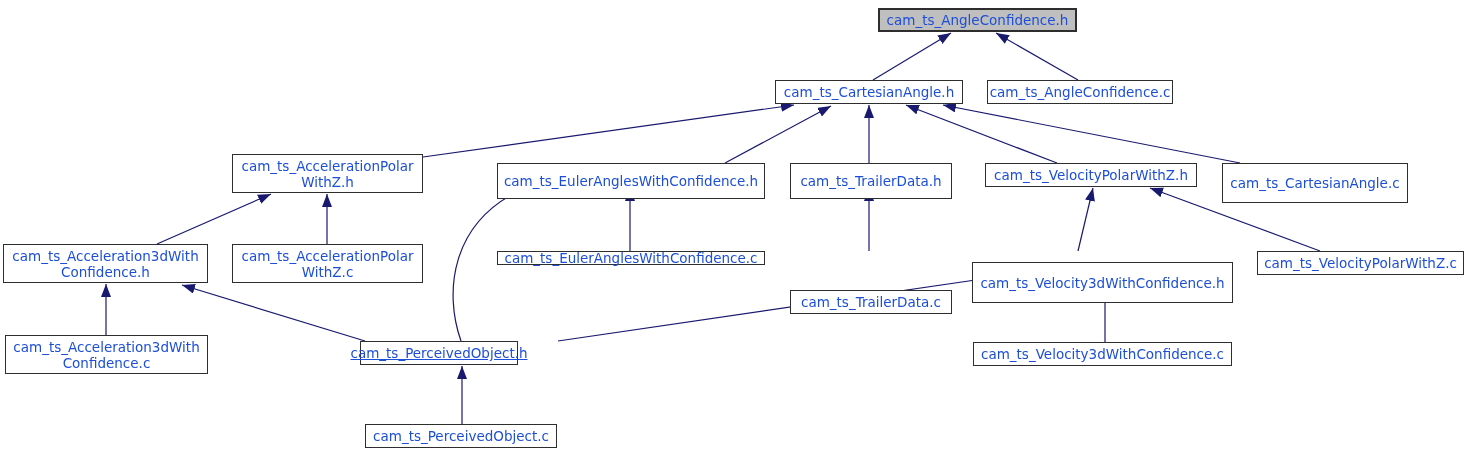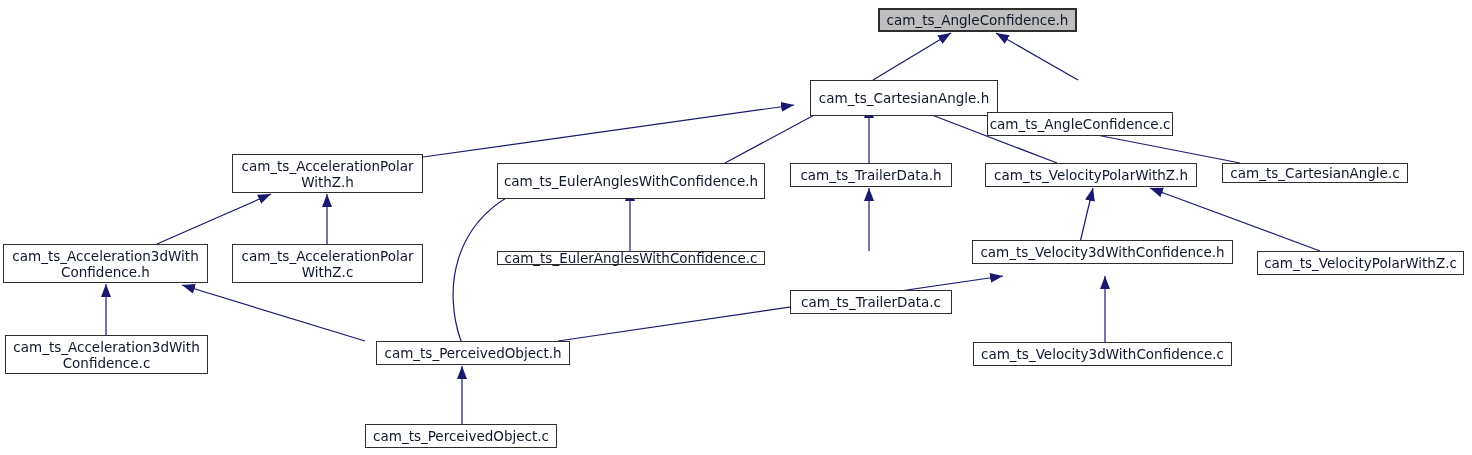--- a/index.html
+++ b/index.html
@@ -20,21 +20,21 @@
     position: absolute;
     box-sizing: border-box;
     border: 1px solid #2e2e2e;
     background: #ffffff;
     display: flex;
     flex-direction: column;
     align-items: center;
     justify-content: center;
     font-size: 13.5px;
     line-height: 16px;
-    color: #0f172a;
+    color: #1d4ed8;
     white-space: nowrap;
     text-align: center;
   }
   .node.current {
     background: #bfbfbf;
     border-width: 2px;
   }
   .node .lbl { display: block; }
 </style>
 </head>
@@ -66,67 +66,67 @@
         <path d="M 1320 251 L 1150 188" fill="none" stroke="#191970" stroke-width="1.2" marker-end="url(#arrowhead)"></path>
         <path d="M 558 341 L 1003 276" fill="none" stroke="#191970" stroke-width="1.2" marker-end="url(#arrowhead)"></path>
         <path d="M 1105 342 L 1105 276" fill="none" stroke="#191970" stroke-width="1.2" marker-end="url(#arrowhead)"></path>
         <path d="M 462 424 L 462 366" fill="none" stroke="#191970" stroke-width="1.2" marker-end="url(#arrowhead)"></path>
       </g>
   </svg>
   <div id="nodes">
       <div class="node current" style="left: 878px; top: 8px; width: 199px; height: 24px;">
         <span class="lbl">cam_ts_AngleConfidence.h</span>
       </div>
-      <div class="node" style="left: 775px; top: 80px; width: 188px; height: 36px; margin-left: 35px;">
+      <div class="node" style="left: 775px; top: 80px; width: 188px; height: 24px;">
         <span class="lbl">cam_ts_CartesianAngle.h</span>
       </div>
-      <div class="node" style="left: 987px; top: 80px; width: 186px; height: 24px; margin-top: 32px;">
+      <div class="node" style="left: 987px; top: 80px; width: 186px; height: 24px;">
         <span class="lbl">cam_ts_AngleConfidence.c</span>
       </div>
       <div class="node" style="left: 232px; top: 154px; width: 191px; height: 39px;">
         <span class="lbl">cam_ts_AccelerationPolar</span>
         <span class="lbl">WithZ.h</span>
       </div>
       <div class="node" style="left: 497px; top: 163px; width: 268px; height: 36px;">
         <span class="lbl">cam_ts_EulerAnglesWithConfidence.h</span>
       </div>
-      <div class="node" style="left: 790px; top: 163px; width: 162px; height: 24px;">
+      <div class="node" style="left: 790px; top: 163px; width: 162px; height: 36px;">
         <span class="lbl">cam_ts_TrailerData.h</span>
       </div>
       <div class="node" style="left: 985px; top: 163px; width: 212px; height: 24px;">
         <span class="lbl">cam_ts_VelocityPolarWithZ.h</span>
       </div>
-      <div class="node" style="left: 1222px; top: 163px; width: 186px; height: 20px;">
+      <div class="node" style="left: 1222px; top: 163px; width: 186px; height: 40px;">
         <span class="lbl">cam_ts_CartesianAngle.c</span>
       </div>
       <div class="node" style="left: 3px; top: 244px; width: 205px; height: 39px;">
         <span class="lbl">cam_ts_Acceleration3dWith</span>
         <span class="lbl">Confidence.h</span>
       </div>
       <div class="node" style="left: 232px; top: 244px; width: 191px; height: 39px;">
         <span class="lbl">cam_ts_AccelerationPolar</span>
         <span class="lbl">WithZ.c</span>
       </div>
       <div class="node" style="left: 497px; top: 251px; width: 268px; height: 14px;">
         <span class="lbl">cam_ts_EulerAnglesWithConfidence.c</span>
       </div>
       <div class="node" style="left: 790px; top: 251px; width: 162px; height: 24px; margin-top: 39px;">
         <span class="lbl">cam_ts_TrailerData.c</span>
       </div>
-      <div class="node" style="left: 972px; top: 240px; width: 261px; height: 24px;">
+      <div class="node" style="left: 972px; top: 262px; width: 261px; height: 41px;">
         <span class="lbl">cam_ts_Velocity3dWithConfidence.h</span>
       </div>
       <div class="node" style="left: 1257px; top: 251px; width: 207px; height: 24px;">
         <span class="lbl">cam_ts_VelocityPolarWithZ.c</span>
       </div>
       <div class="node" style="left: 5px; top: 335px; width: 203px; height: 39px;">
         <span class="lbl">cam_ts_Acceleration3dWith</span>
         <span class="lbl">Confidence.c</span>
       </div>
-      <div class="node" style="left: 376px; top: 341px; width: 194px; height: 24px;">
+      <div class="node" style="left: 360px; top: 341px; width: 158px; height: 24px; text-decoration: underline;">
         <span class="lbl">cam_ts_PerceivedObject.h</span>
       </div>
       <div class="node" style="left: 973px; top: 342px; width: 259px; height: 24px;">
         <span class="lbl">cam_ts_Velocity3dWithConfidence.c</span>
       </div>
       <div class="node" style="left: 365px; top: 424px; width: 192px; height: 24px;">
         <span class="lbl">cam_ts_PerceivedObject.c</span>
       </div>
     </div>
 </div>

